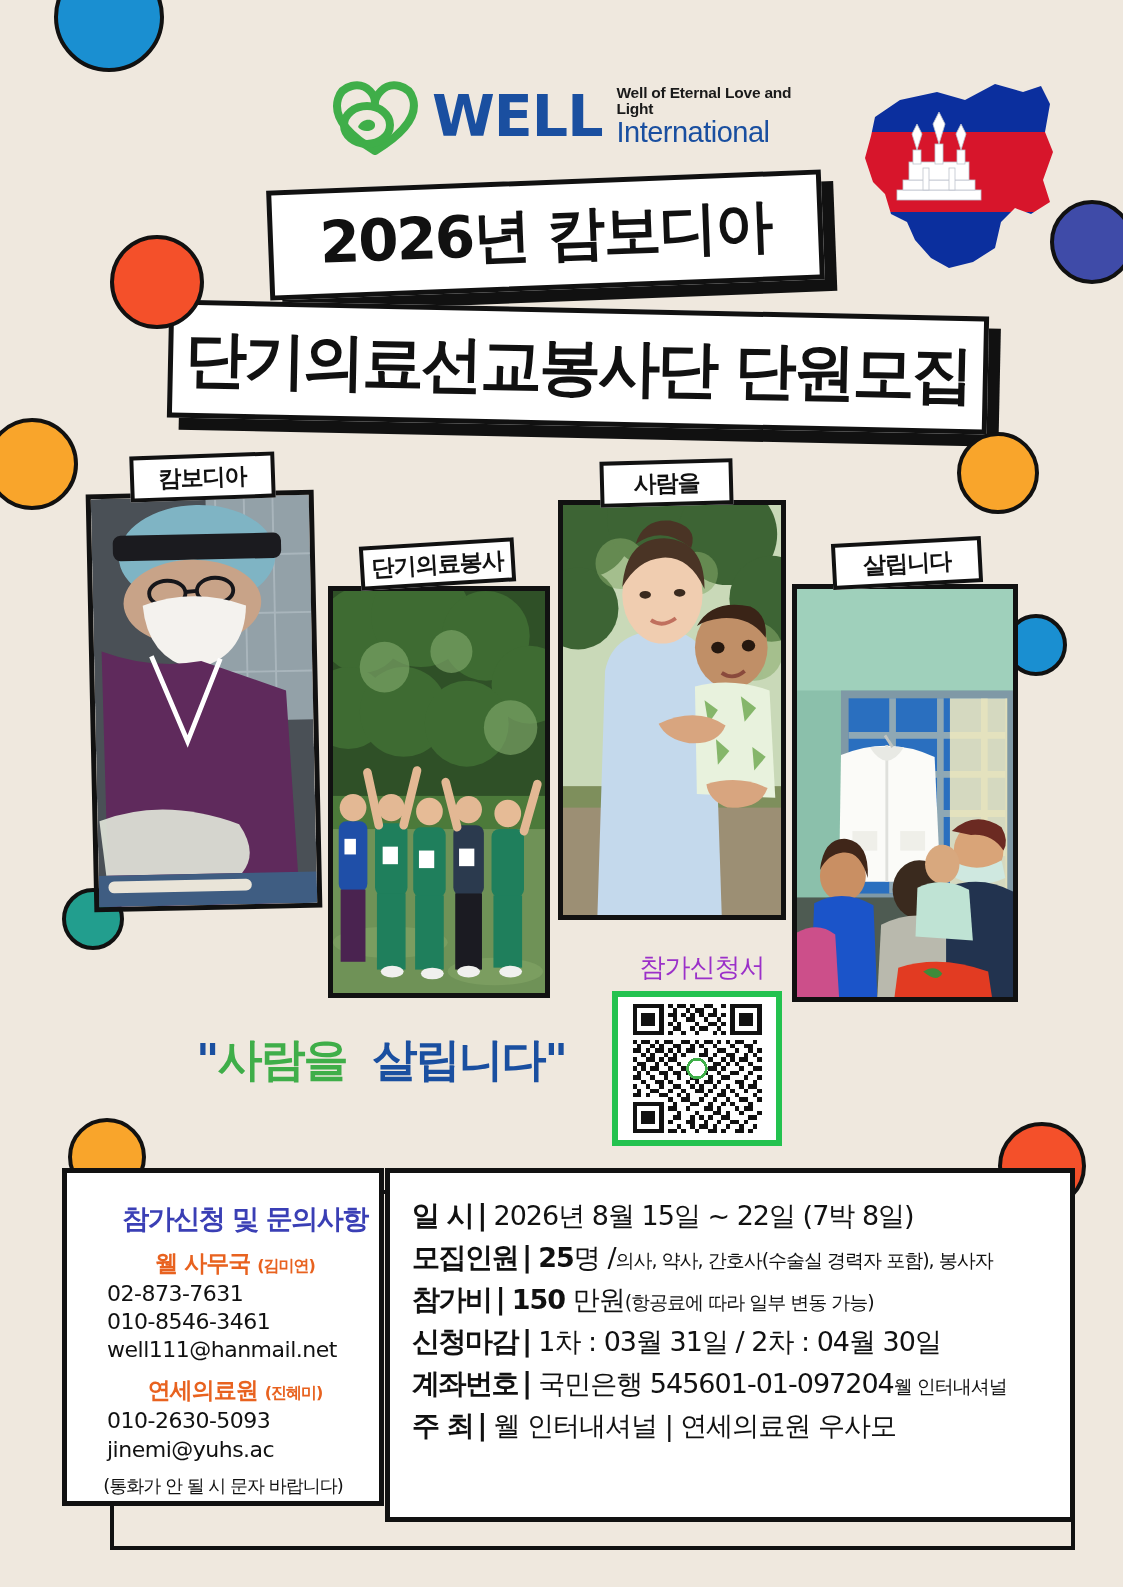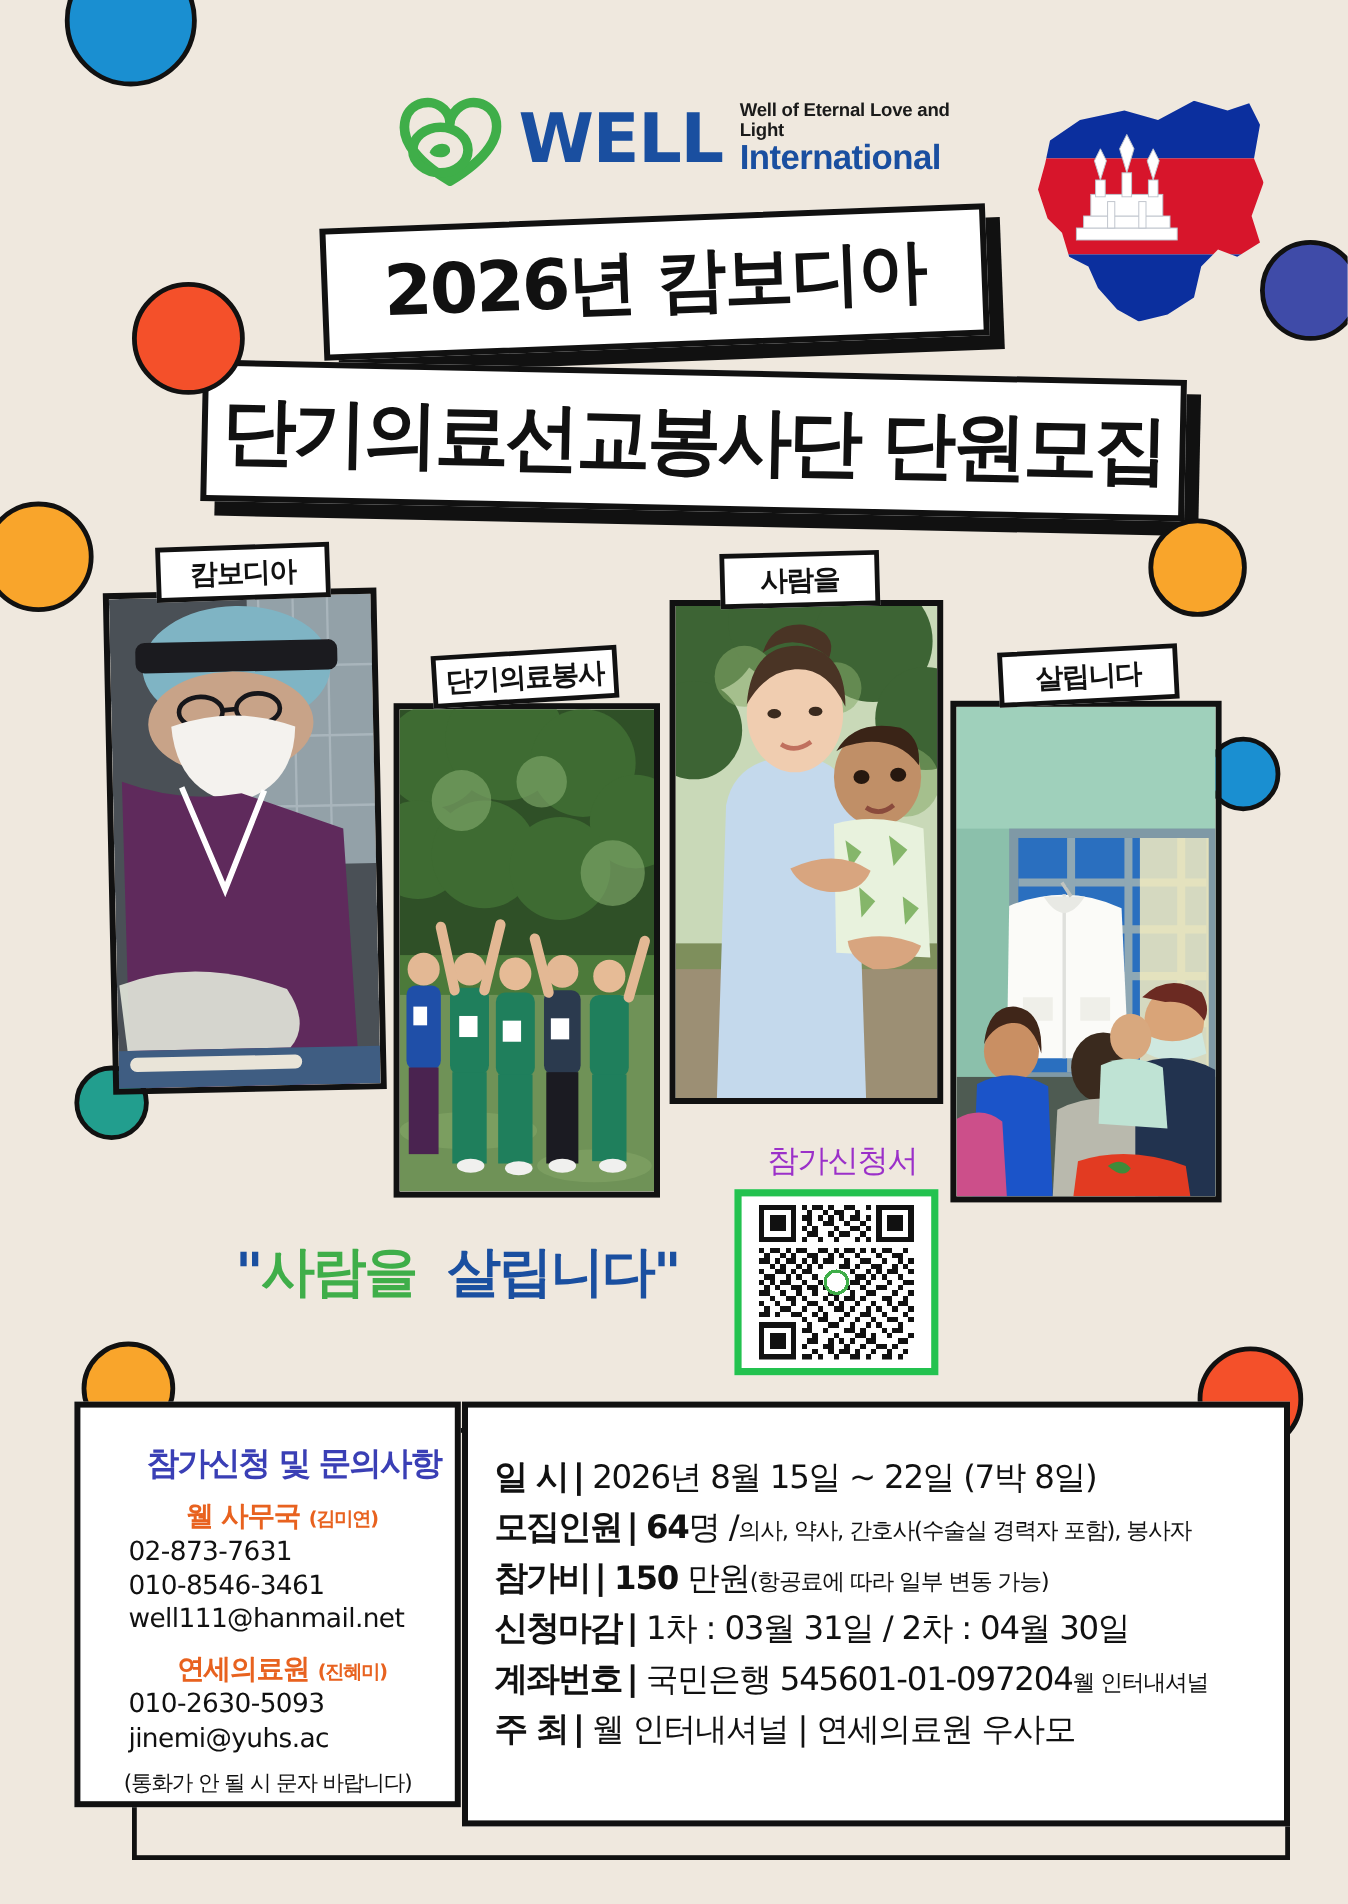--- a/index.html
+++ b/index.html
@@ -15,21 +15,21 @@
   .circ { position:absolute; border-radius:50%; border:4px solid #111; }
 
   
   .logo { position:absolute; left:332px; top:72px; width:460px; height:88px;
           display:flex; align-items:center; gap:14px; }
   .logo-mark { width:86px; height:78px; position:relative; flex:0 0 auto; }
   .logo-well { font-size:57px; font-weight:bold; color:#1a4fa0; letter-spacing:-1px;
                font-family:"DejaVu Sans",sans-serif; line-height:1; }
   .logo-right { display:flex; flex-direction:column; justify-content:center; line-height:1.05; }
   .logo-tag { font-size:15.5px; color:#1a1a1a; font-weight:600; letter-spacing:-0.2px; }
-  .logo-intl { font-size:29px; font-weight:bold; color:#1a4fa0; letter-spacing:-0.5px; }
+  .logo-intl { font-size:29px; font-weight:normal; color:#1a4fa0; letter-spacing:-0.5px; }
 
   
   .flagmap { position:absolute; left:845px; top:62px; width:215px; height:225px; }
 
   
   .plaque {
     position:absolute; background:#fff; border:5px solid #111;
     display:flex; align-items:center; justify-content:center;
     box-shadow:12px 12px 0 #111;
     font-family:"DejaVu Sans",sans-serif; font-weight:bold; color:#111;
@@ -609,30 +609,30 @@
       <span>연세의료원</span>
       <small>(진혜미)</small>
     </div>
     <div class="c-line">010-2630-5093</div>
     <div class="c-line">jinemi@yuhs.ac</div>
 
     <div class="c-note">(통화가 안 될 시 문자 바랍니다)</div>
   </div>
 
   <div class="panel" id="info-panel">
-    <div style="padding-top:39px;">
+    <div style="padding-top:24px;">
       <div class="irow">
         <span class="ilabel">일 시</span>
         <span class="ibar">|</span>
         <span class="ival">2026년 8월 15일 ~ 22일 (7박 8일)</span>
       </div>
       <div class="irow">
         <span class="ilabel">모집인원</span>
         <span class="ibar">|</span>
-        <span class="ival"><b>64</b><span>명 / </span></span>
+        <span class="ival"><b>25</b><span>명 / </span></span>
         <span class="ismall">의사, 약사, 간호사(수술실 경력자 포함), 봉사자</span>
       </div>
       <div class="irow">
         <span class="ilabel">참가비</span>
         <span class="ibar">|</span>
         <span class="ival"><b>150</b><span> 만원 </span></span>
         <span class="ismall">(항공료에 따라 일부 변동 가능)</span>
       </div>
       <div class="irow">
         <span class="ilabel">신청마감</span>

